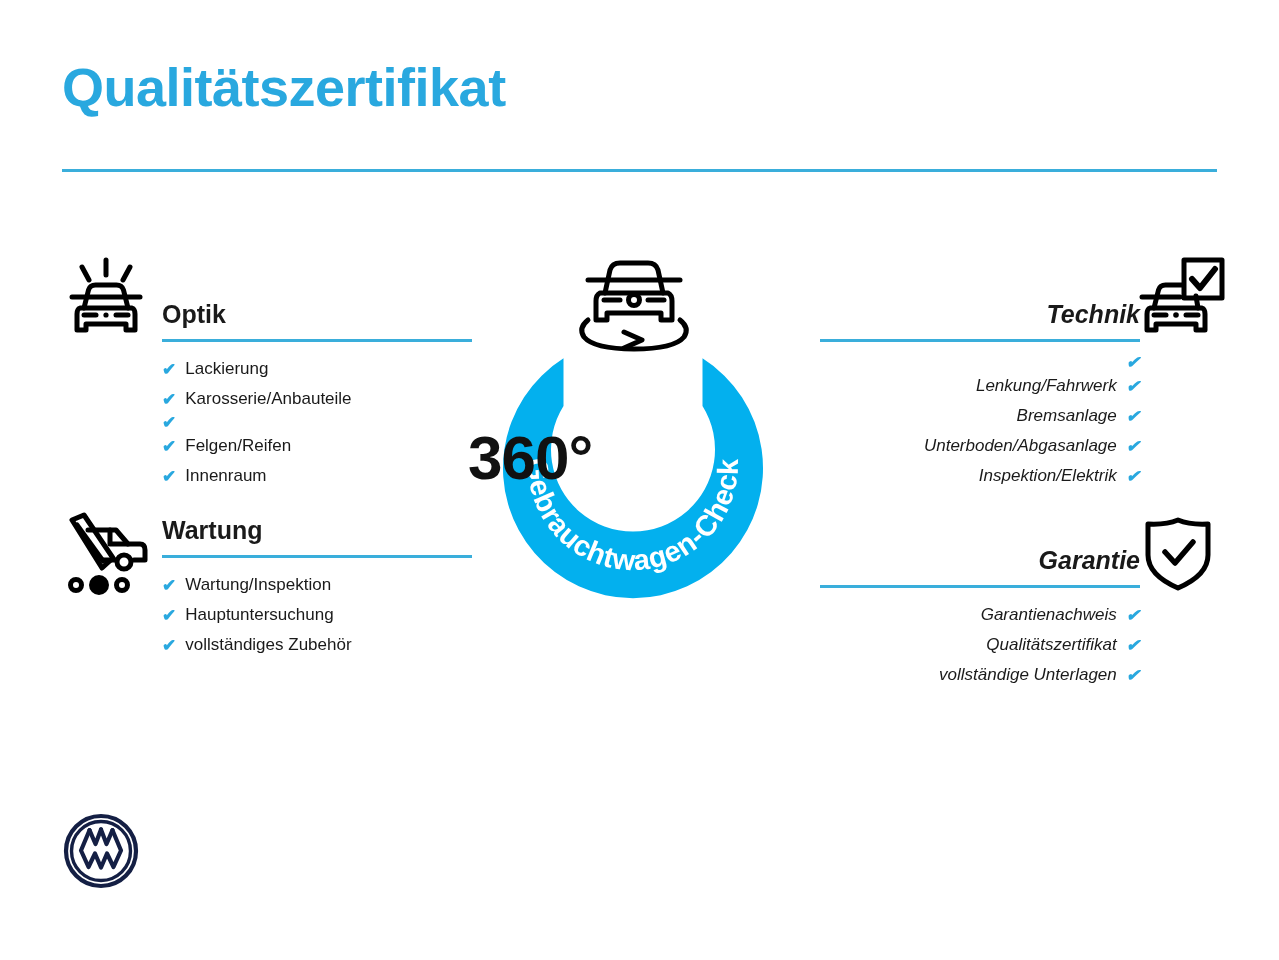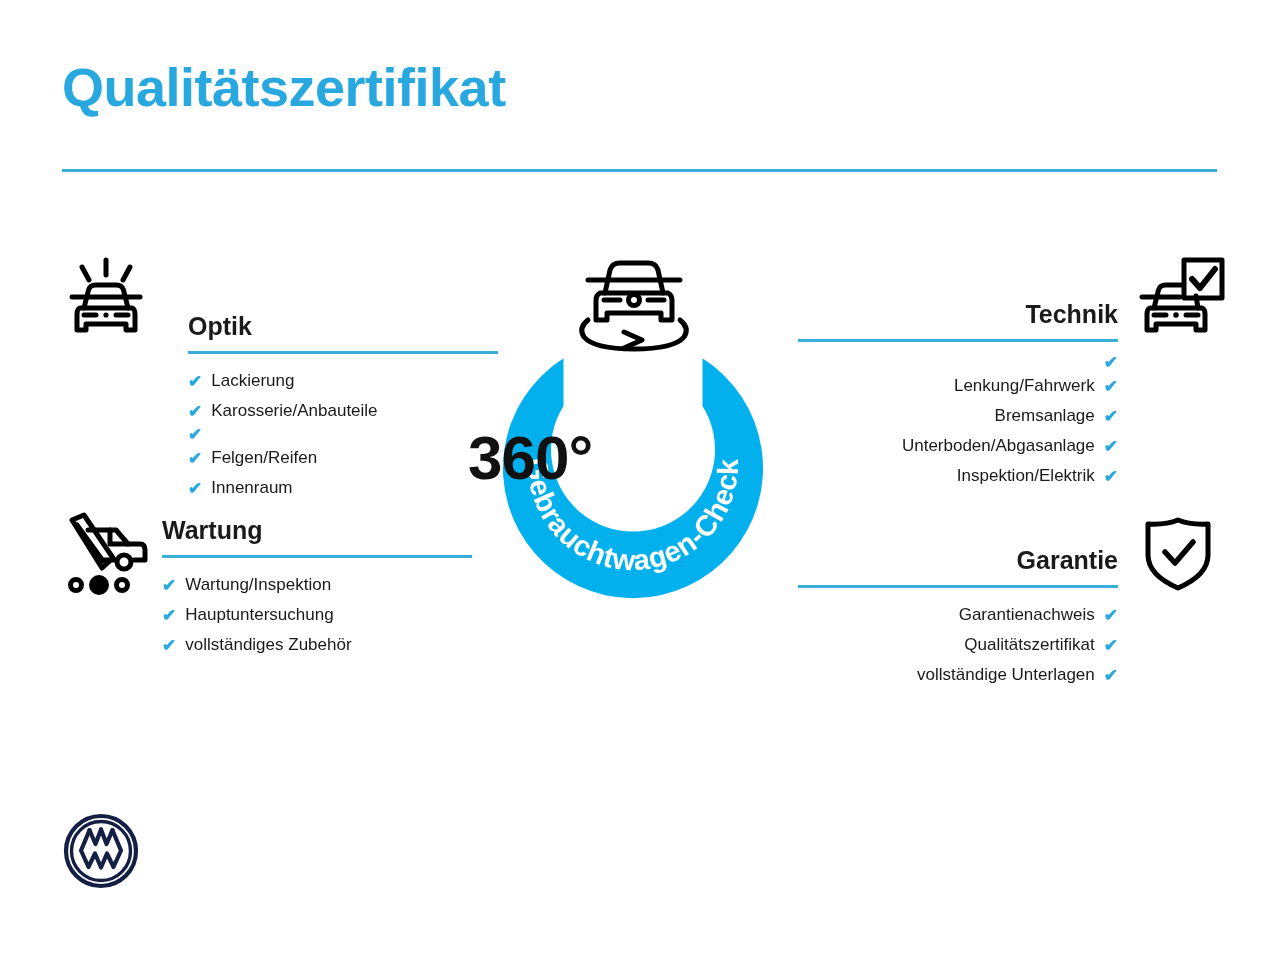--- a/index.html
+++ b/index.html
@@ -83,26 +83,26 @@
     line-height: 1;
   }
 
   
   .col-left { left: 162px; width: 310px; }
   .col-left .section-title { text-align: left; }
   .col-left .check-list li { justify-content: flex-start; }
   .col-left .check { margin-right: 9px; }
 
   
-  .col-right { left: 798px; width: 320px; }
+  .col-right { left: 820px; width: 320px; font-style: italic; }
   .col-right .section-title { text-align: right; }
   .col-right .check-list li { justify-content: flex-end; }
   .col-right .check { margin-left: 9px; }
 
-  #sec-optik   { top: 308px; margin-left: 26px; }
+  #sec-optik   { top: 296px; }
   #sec-wartung { top: 512px; }
   #sec-technik { top: 296px; }
   #sec-garantie{ top: 542px; }
 
   
   .sec-icon {
     position: absolute;
     color: #000;
   }
   #icon-optik    { left: 60px;  top: 256px; }

